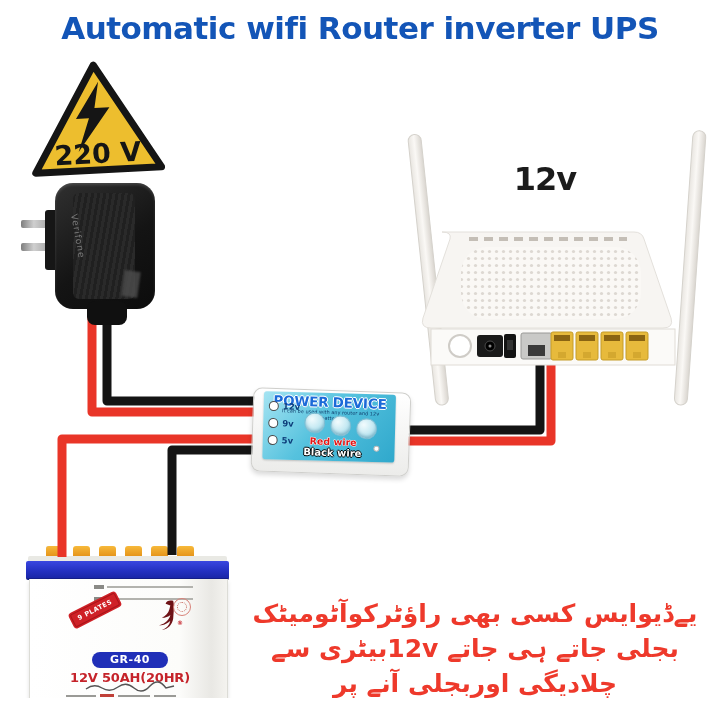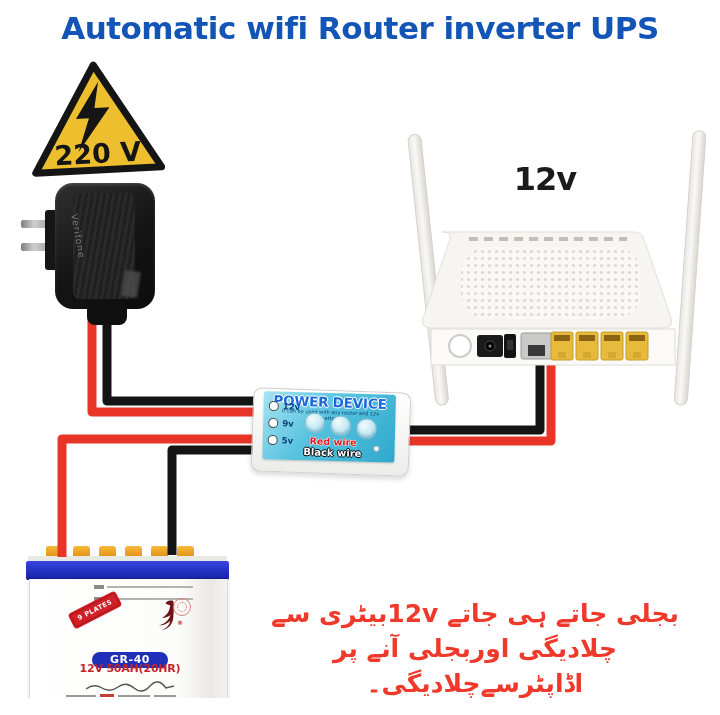--- a/index.html
+++ b/index.html
@@ -78,21 +78,21 @@
   .scratch{height:2px;background:#b3b3ae;}
   .scratch-tag{width:10px;height:4px;background:#8a8a86;margin-right:3px;}
   .plates-badge{left:40px;top:24px;padding:2px 5px;background:#cf2127;color:#fff;font-size:6.5px;
                 font-weight:bold;border-radius:2px;border:1.5px solid #a81418;
                 box-shadow:0 0 0 1.5px #cf2127;transform:rotate(-27deg);letter-spacing:.5px;}
   .ags{left:20px;top:38px;width:160px;text-align:center;font-size:37px;font-weight:bold;
        font-style:italic;color:#c5232a;letter-spacing:1px;}
   .ags sup{font-size:9px;font-style:normal;}
   .gr70{left:62px;top:73px;width:76px;height:16px;line-height:16px;background:#202fb8;color:#fff;
         font-size:11px;font-weight:bold;text-align:center;border-radius:8px;letter-spacing:.5px;}
-  .bat-spec{left:20px;top:83px;width:160px;text-align:center;font-size:11px;font-weight:bold;
+  .bat-spec{left:20px;top:91px;width:160px;text-align:center;font-size:13px;font-weight:bold;
             color:#c5232a;letter-spacing:-0.2px;}
   .stamp-circle{left:143px;top:19px;width:16px;height:16px;border:1.5px solid #d8837a;border-radius:50%;}
   .stamp-inner{margin:3px;width:8px;height:8px;border:1px dotted #c96a5e;border-radius:50%;}
   .reg-mark{left:147px;top:40px;font-size:6px;color:#c5232a;font-weight:bold;}
   .fineprint{left:36px;top:115px;display:flex;gap:4px;align-items:center;}
   .fp{height:2px;background:#9a9a96;}
   .fp-red{height:3px;background:#c04038;}
 
   
   .caption{left:238px;top:596px;width:474px;direction:rtl;text-align:center;color:#ee392b;
@@ -238,17 +238,18 @@
       <div class="abs fineprint">
         <span class="fp" style="width:30px;"></span>
         <span class="fp-red" style="width:14px;"></span>
         <span class="fp" style="width:32px;"></span>
         <span class="fp" style="width:22px;"></span>
       </div>
     </div>
   </div>
 
   <div class="abs caption" dir="rtl">
+    <div>یےڈیوایس کسی بھی راؤٹرکوآٹومیٹک</div>
     <div>بجلی جاتے ہی جاتے 12vبیٹری سے</div>
     <div>چلادیگی اوربجلی آنے پر اڈاپٹرسےچلادیگی۔</div>
   </div>
 
 </div>
 
 </body></html>

